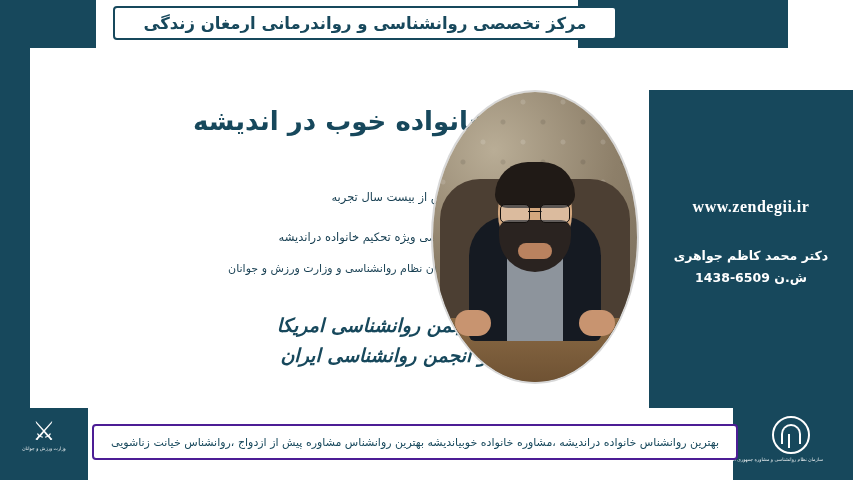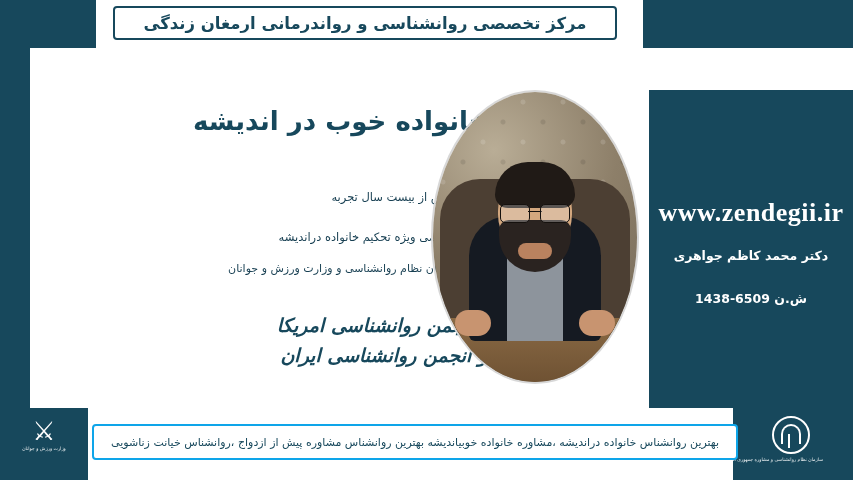--- a/index.html
+++ b/index.html
@@ -15,21 +15,21 @@
     width: 853px;
     height: 480px;
     overflow: hidden;
     background: #ffffff;
   }
 
   
   .top-band {
     position: absolute;
     left: 0; top: 0;
-    width: 853px; height: 48px;
+    width: 788px; height: 48px;
     background: #ffffff;
   }
   .top-band-left-block {
     position: absolute;
     left: 0; top: 0;
     width: 96px; height: 48px;
     background: #17485c;
   }
   .top-band-right-block {
     position: absolute;
@@ -82,21 +82,21 @@
     background: #ffffff;
   }
 
   
   .site-url {
     position: absolute;
     right: 0; top: 150px;
     width: 204px;
     text-align: center;
     color: #ffffff;
-    font-size: 26px;
+    font-size: 16px;
     font-weight: bold;
     font-family: "Liberation Serif", serif;
     letter-spacing: 0.5px;
     direction: ltr;
   }
   .doctor-name {
     position: absolute;
     right: 0; top: 200px;
     width: 204px;
     text-align: center;
@@ -106,21 +106,20 @@
     padding-left: 40px;
   }
   .license-no {
     position: absolute;
     right: 0; top: 222px;
     width: 204px;
     text-align: center;
     color: #ffffff;
     font-size: 12.5px;
     font-weight: bold;
-    margin-top: 21px;
   }
 
   
   .headline {
     position: absolute;
     right: 282px; top: 58px;
     width: 320px;
     text-align: center;
     color: #17485c;
     font-size: 26px;
@@ -312,21 +311,21 @@
   .bottom-right-block {
     position: absolute;
     right: 0; top: 0;
     width: 120px; height: 72px;
     background: #17485c;
   }
   .keywords-pill {
     position: absolute;
     left: 92px; top: 16px;
     width: 646px; height: 36px;
-    border: 2px solid #0ea5e9;
+    border: 2px solid #4c1d95;
     border-radius: 4px;
     background: #ffffff;
     display: flex;
     align-items: center;
     justify-content: center;
     padding: 0 6px;
     box-sizing: border-box;
   }
   .keywords-pill span {
     color: #17485c;

